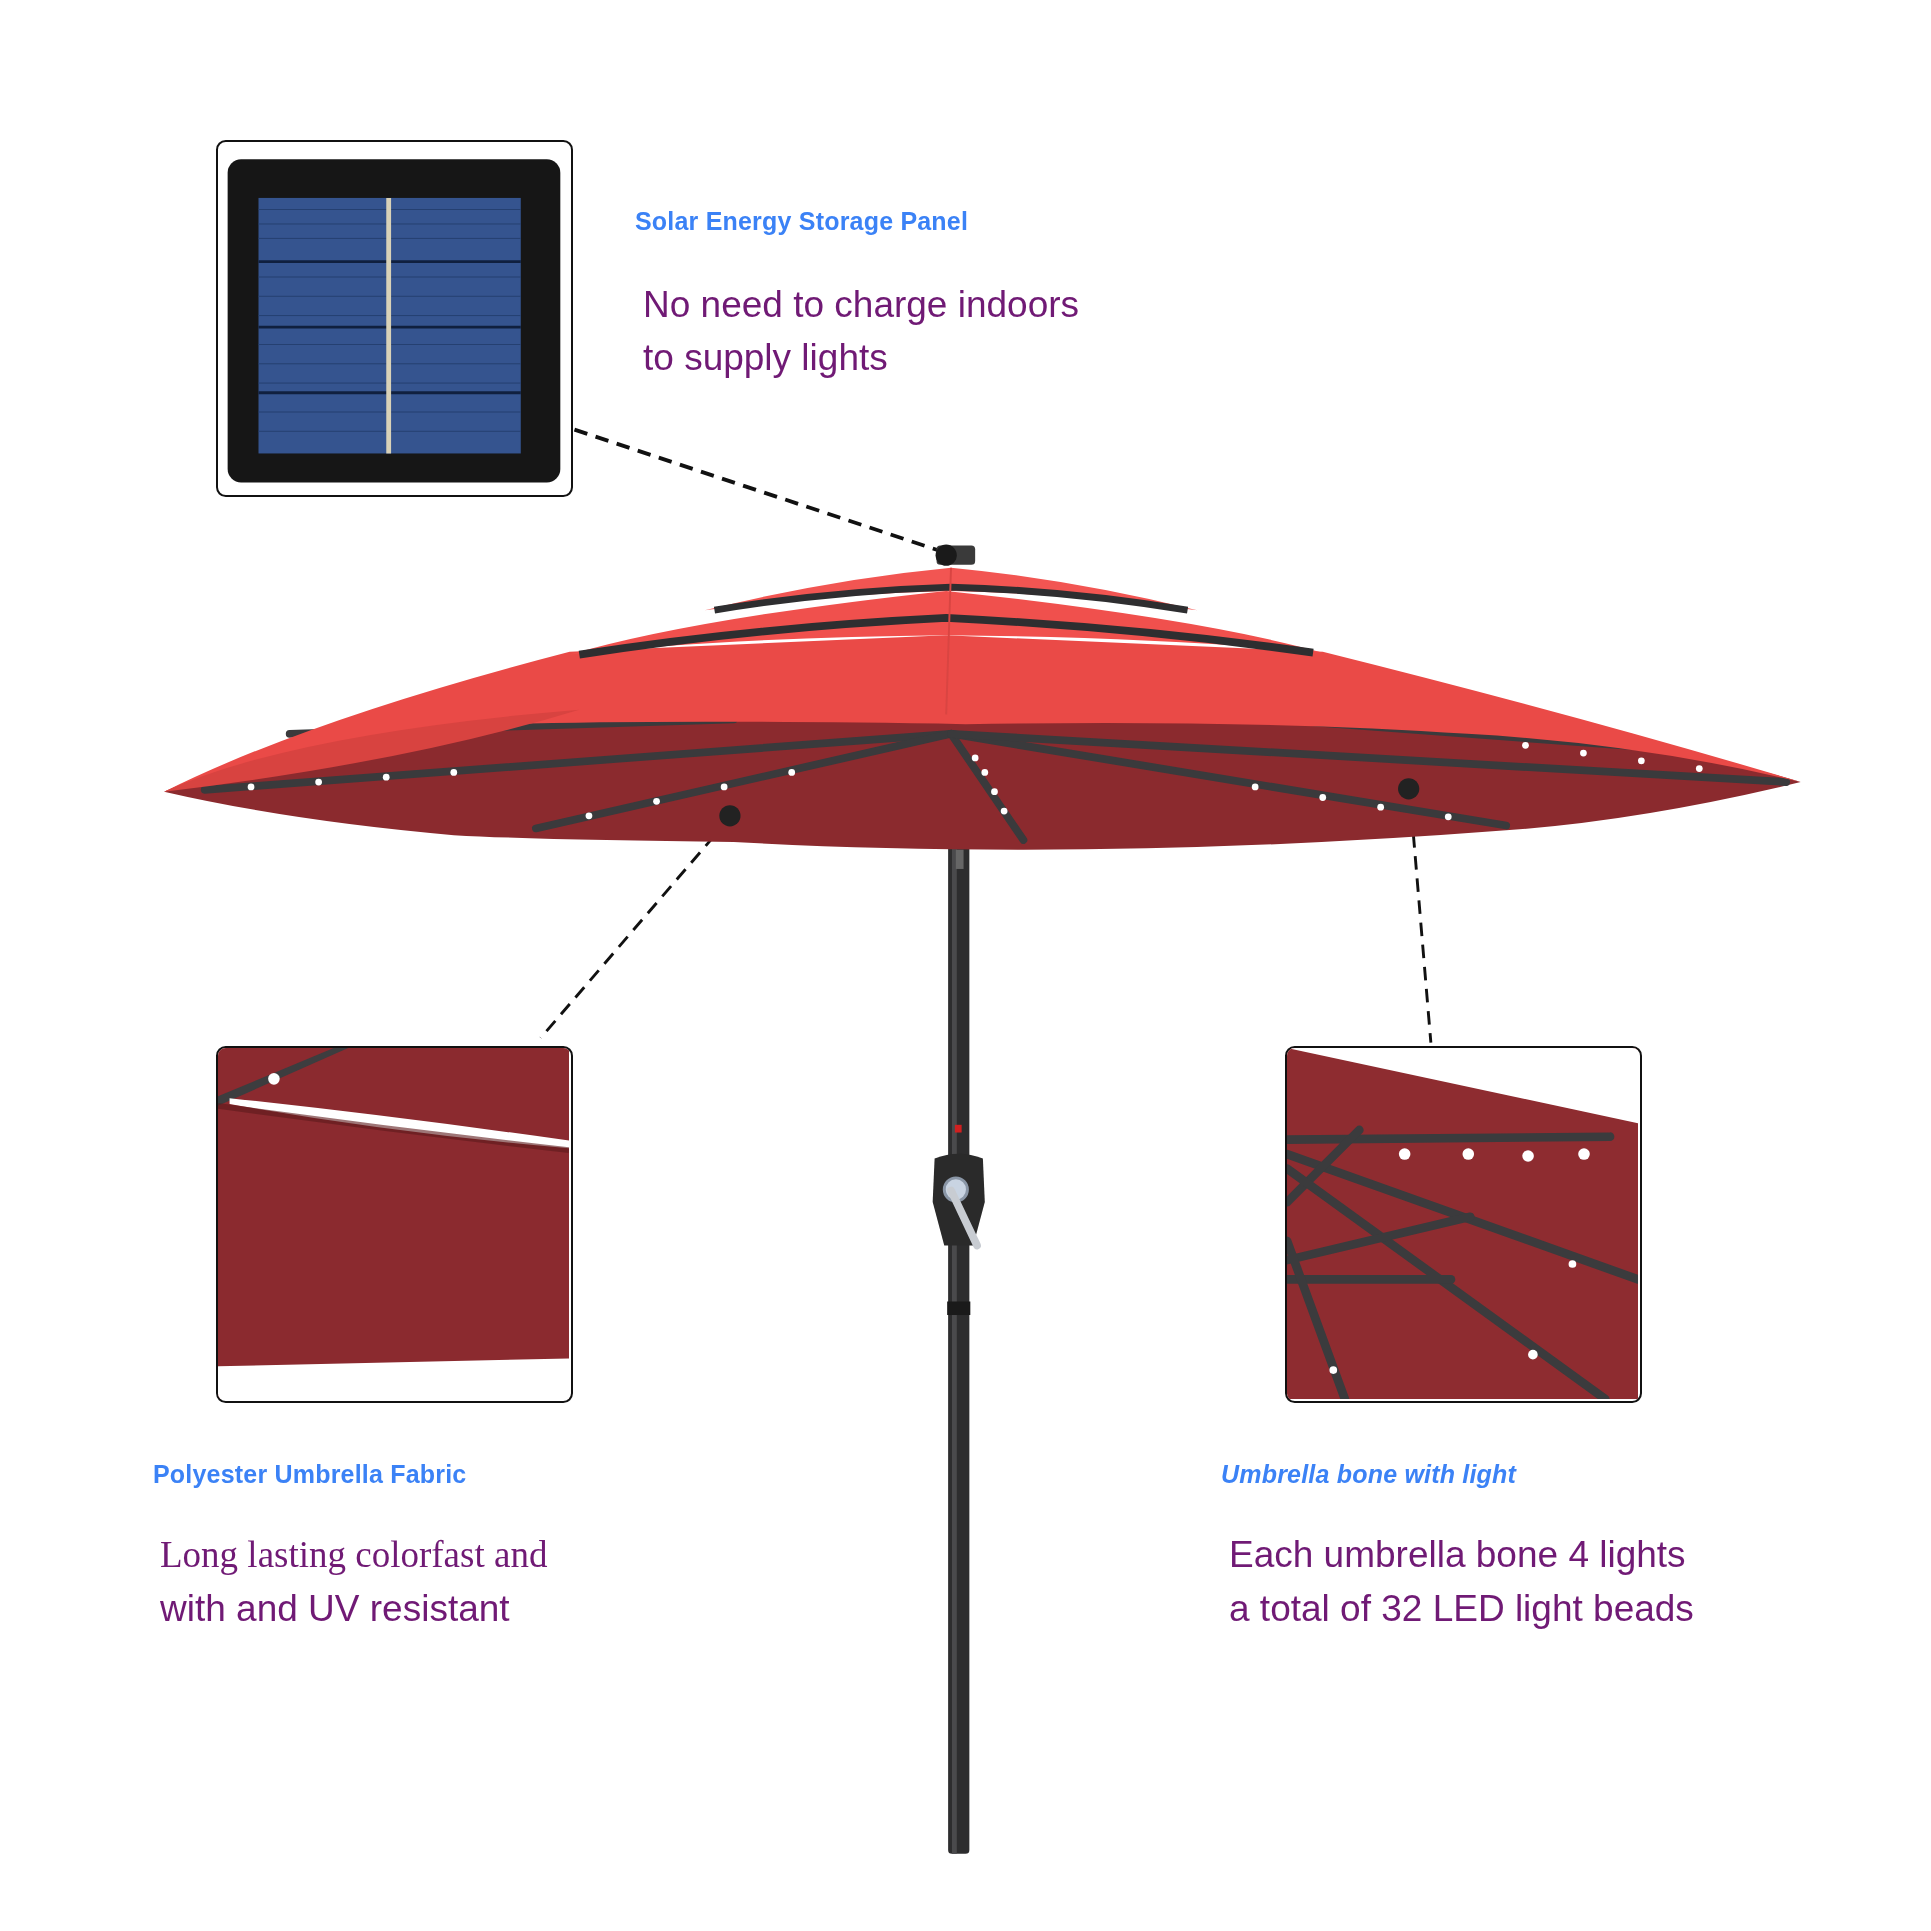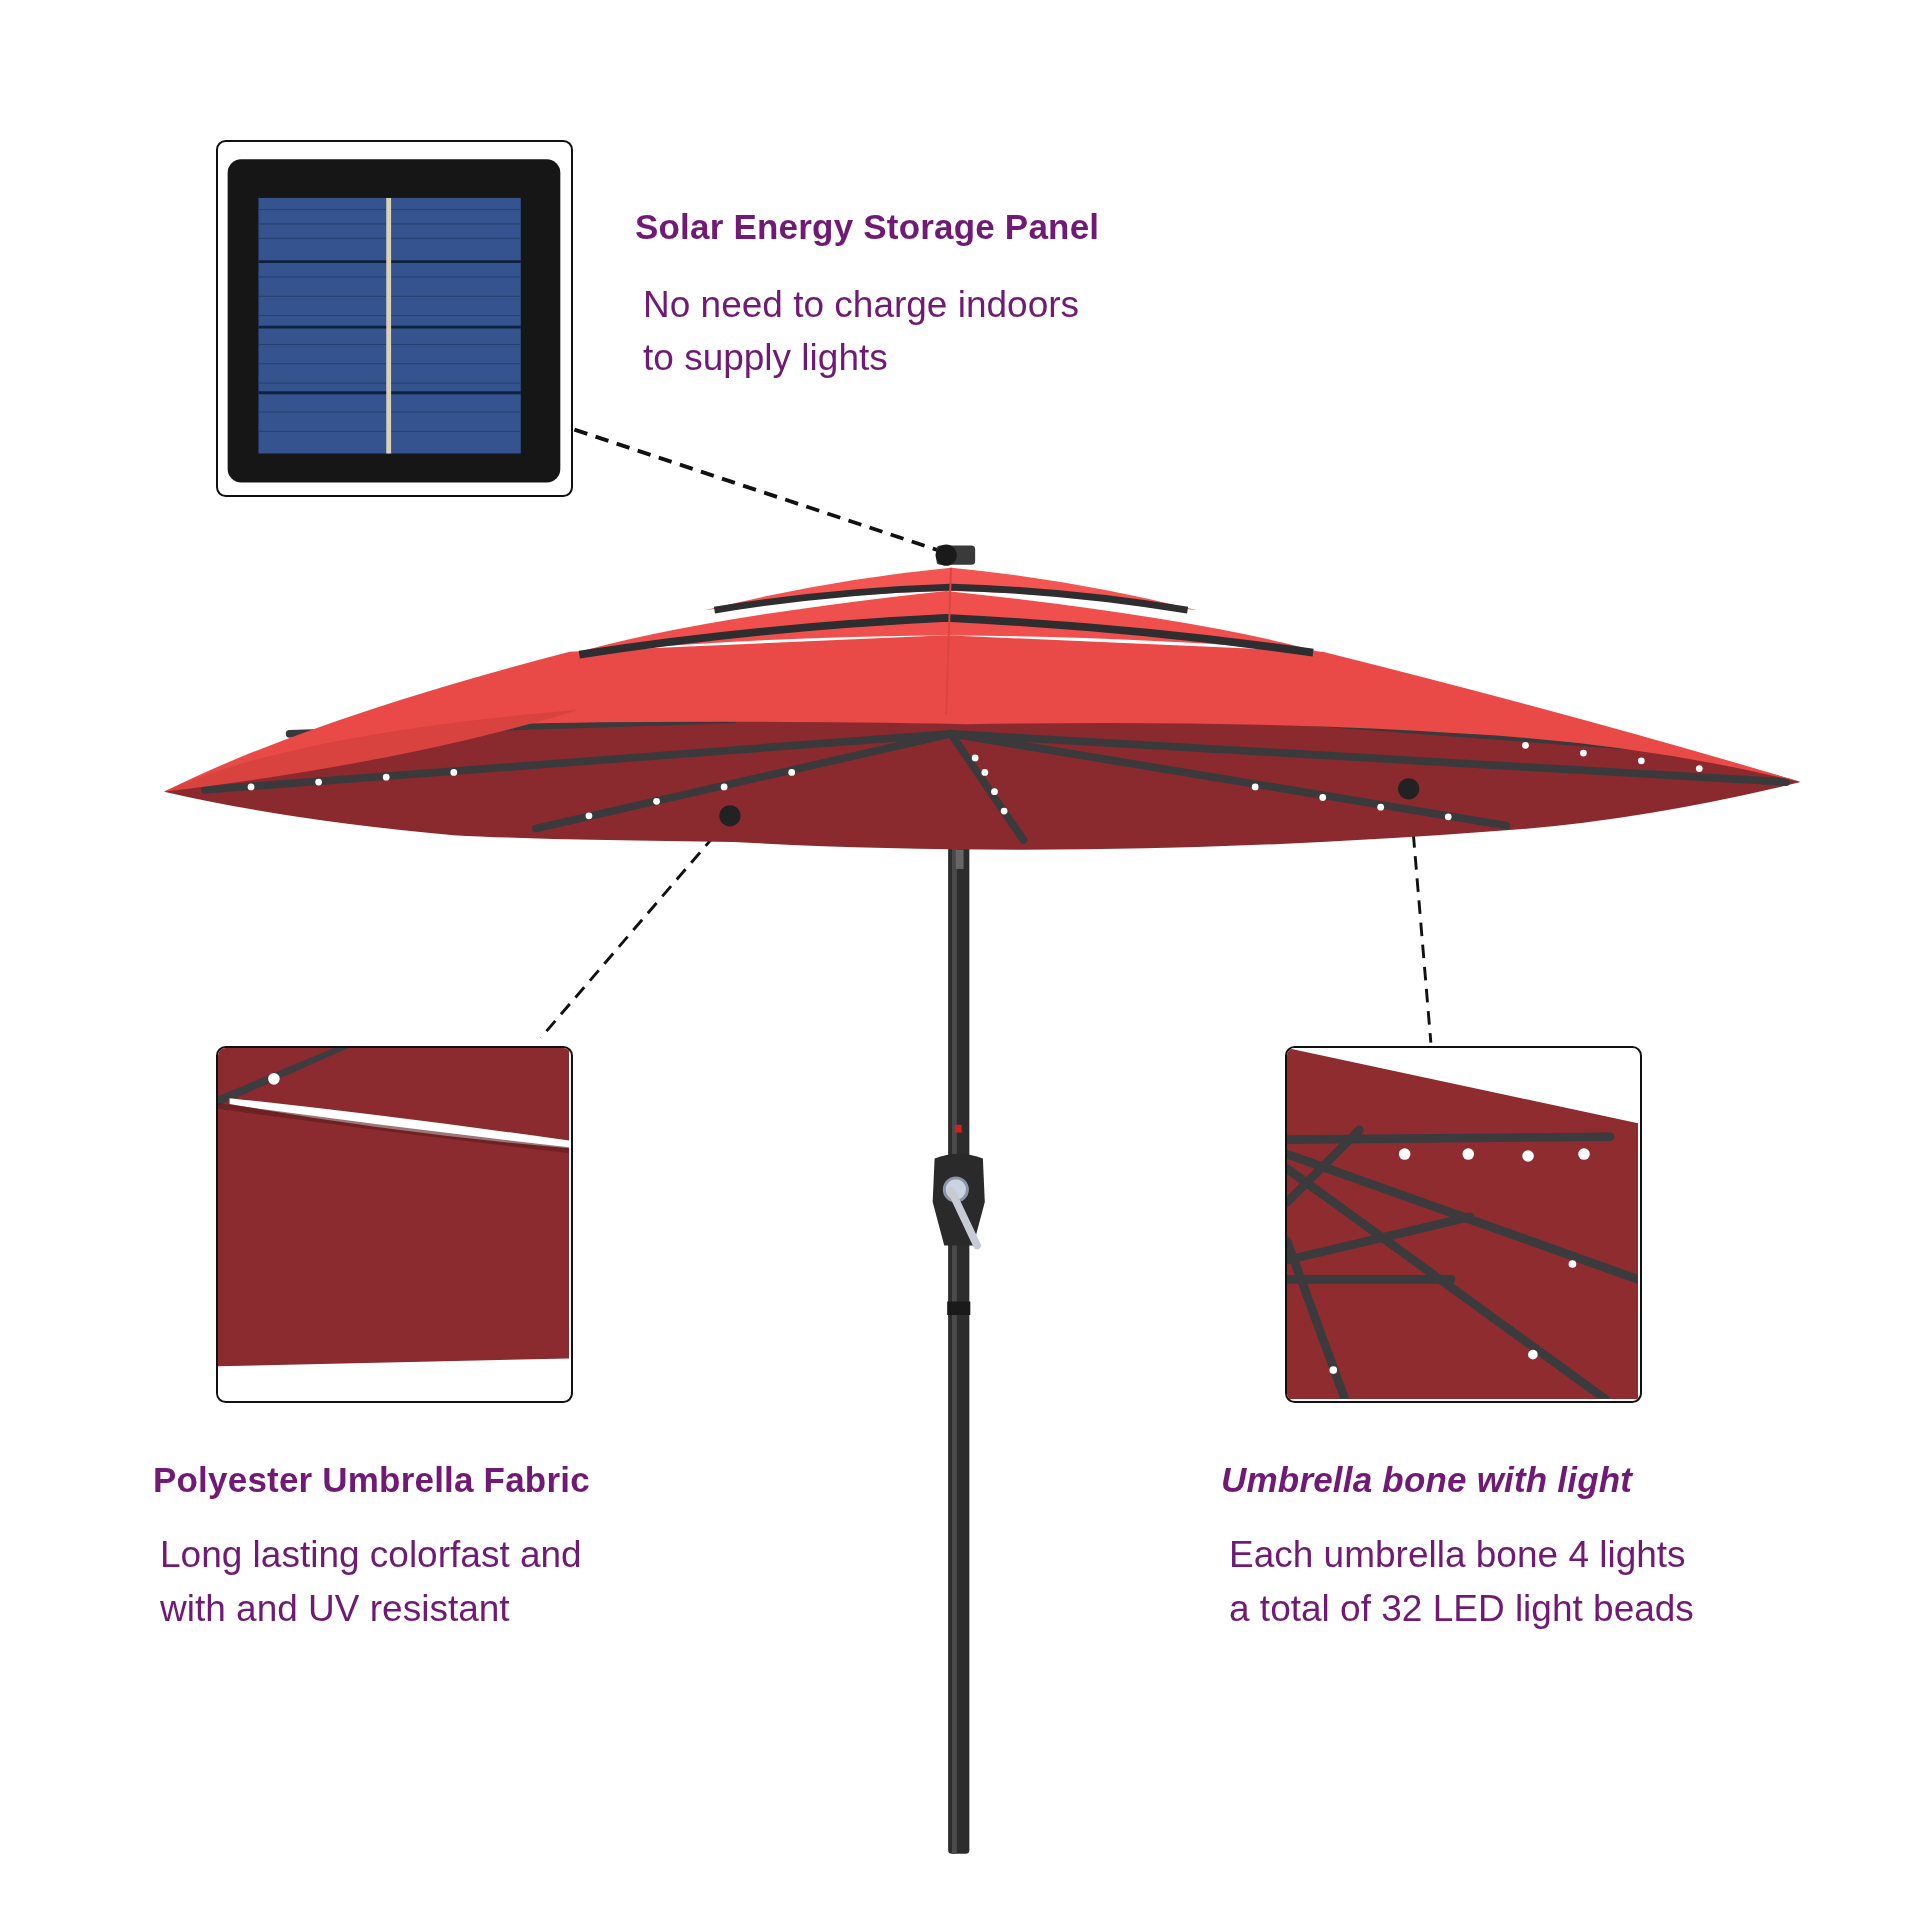--- a/index.html
+++ b/index.html
@@ -1,20 +1,20 @@
 <!DOCTYPE html>
 <html><head>
 <meta charset="utf-8">
 <style>
   html, body { margin:0; padding:0; background:#ffffff; }
   body { width:1931px; height:1931px; position:relative; overflow:hidden;
          font-family:"Liberation Sans", "DejaVu Sans", sans-serif; color:#111; }
   .abs { position:absolute; }
   .frame { position:absolute; border:2.9px solid #111; border-radius:9.7px; background:#fff; overflow:hidden; box-sizing:border-box; }
-  .title { position:absolute; font-weight:bold; font-size:35px; letter-spacing:0.2px; color:#701a75; white-space:nowrap; }
+  .title { position:absolute; font-weight:bold; font-size:25px; letter-spacing:0.2px; color:#3b82f6; white-space:nowrap; }
   .body-text { position:absolute; font-size:37px; line-height:53px; color:#701a75; white-space:nowrap; }
   svg { display:block; }
 </style>
 </head>
 <body>
 
 <svg class="abs" style="left:0;top:0" width="1931" height="1931" viewBox="0 0 2000 2000">
 
   <line x1="595" y1="445" x2="978" y2="572" stroke="#111" stroke-width="4" stroke-dasharray="14 9"></line>
   <line x1="755" y1="848" x2="560" y2="1075" stroke="#111" stroke-width="3" stroke-dasharray="14 9"></line>
@@ -116,21 +116,21 @@
     <rect width="364" height="364" fill="#8b2a2f"></rect>
     <path d="M0 50 L120 0 L135 0 L0 60 Z" fill="#3d3d3f"></path>
     <circle cx="58" cy="32" r="6" fill="#fff"></circle>
     <path d="M12 52 Q180 70 364 96 L364 104 Q180 88 12 58 Z" fill="#ffffff"></path>
     <path d="M0 60 Q180 85 364 106" stroke="#5e1a1d" stroke-width="6" fill="none" opacity="0.6"></path>
     <path d="M0 330 L364 322 L364 364 L0 364 Z" fill="#ffffff"></path>
   </svg>
 </div>
 
 <div class="title" style="left:153px;top:1460px;">Polyester Umbrella Fabric</div>
-<div class="body-text" style="left:160px;top:1528px;">Long lasting colorfast and</div>
+<div class="body-text" style="left:160px;top:1528px;font-family:Liberation Serif, serif;">Long lasting colorfast and</div>
 <div class="body-text" style="left:160px;top:1582px;">with and UV resistant</div>
 
 <div class="frame" style="left:1285px;top:1046px;width:357px;height:357px;">
   <svg width="351" height="351" viewBox="0 0 364 364">
     <rect width="364" height="364" fill="#8e2c30"></rect>
     <path d="M0 0 L364 0 L364 78 L0 0 Z" fill="#ffffff"></path>
     <g stroke="#3b3b3d" stroke-width="9" stroke-linecap="round" fill="none">
       <line x1="0" y1="95" x2="335" y2="92"></line>
       <line x1="0" y1="110" x2="364" y2="240"></line>
       <line x1="0" y1="160" x2="75" y2="85"></line>

